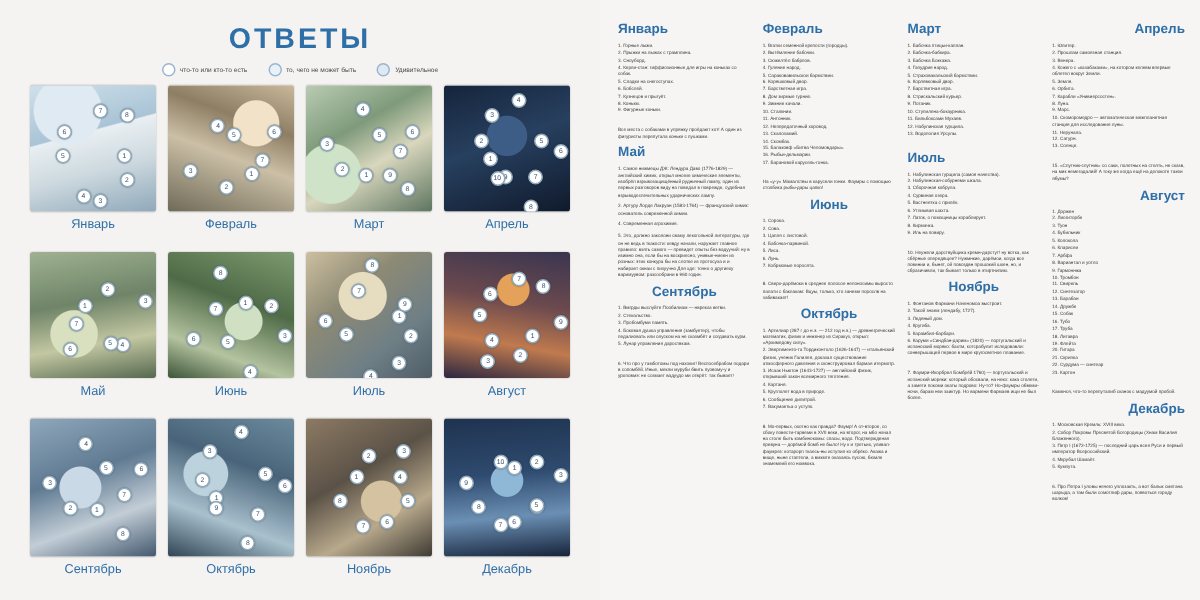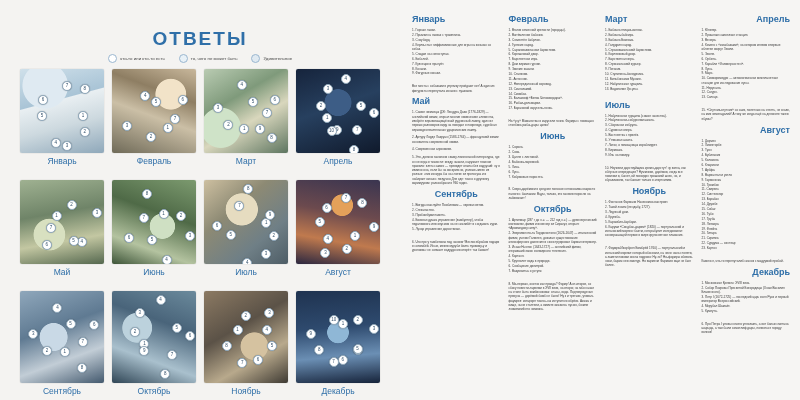--- a/index.html
+++ b/index.html
@@ -1,20 +1,20 @@
 <!DOCTYPE html>
 <html><head>
 <meta charset="utf-8">
 <style>
   html,body{margin:0;padding:0;background:#8a8a8a;}
   body{width:800px;height:400px;font-family:"Liberation Sans",sans-serif;overflow:hidden;}
   .page{position:relative;width:800px;height:400px;background:#f2f2f0;display:flex;}
   .gutter{position:absolute;left:399px;top:0;width:2px;height:400px;background:linear-gradient(to right,#d8d8d4,#bdbdb9,#e8e8e6);}
   
-  .left{position:relative;width:400px;height:400px;background:#f4f3f1;padding:16px;box-sizing:border-box;}
+  .left{position:relative;width:400px;height:400px;background:#f4f3f1;padding:4px;box-sizing:border-box;}
   .title{text-align:center;color:#2f6fa8;font-size:19px;font-weight:bold;letter-spacing:2px;margin:12px 0 4px 0;}
   .legend{display:flex;justify-content:center;gap:14px;font-size:4.4px;color:#4a4a4a;margin-bottom:6px;}
   .legend .li{display:flex;align-items:center;gap:3px;}
   .legend .dot{width:7px;height:7px;border-radius:50%;background:#fff;border:1px solid #9ab6cf;display:inline-block;}
   .legend .dot.b{background:#e8f1f7;}
   .legend .dot.c{background:#dfe9f1;}
   .grid{display:grid;grid-template-columns:repeat(4,84px);grid-template-rows:repeat(3,1fr);gap:6px 8px;justify-content:center;}
   .cell{width:84px;}
   .thumb{width:84px;height:84px;border-radius:2px;position:relative;overflow:hidden;box-shadow:0 0 1px rgba(0,0,0,.35);}
   .cap{text-align:center;color:#2f6fa8;font-size:8.5px;margin-top:3px;font-weight:normal;}

